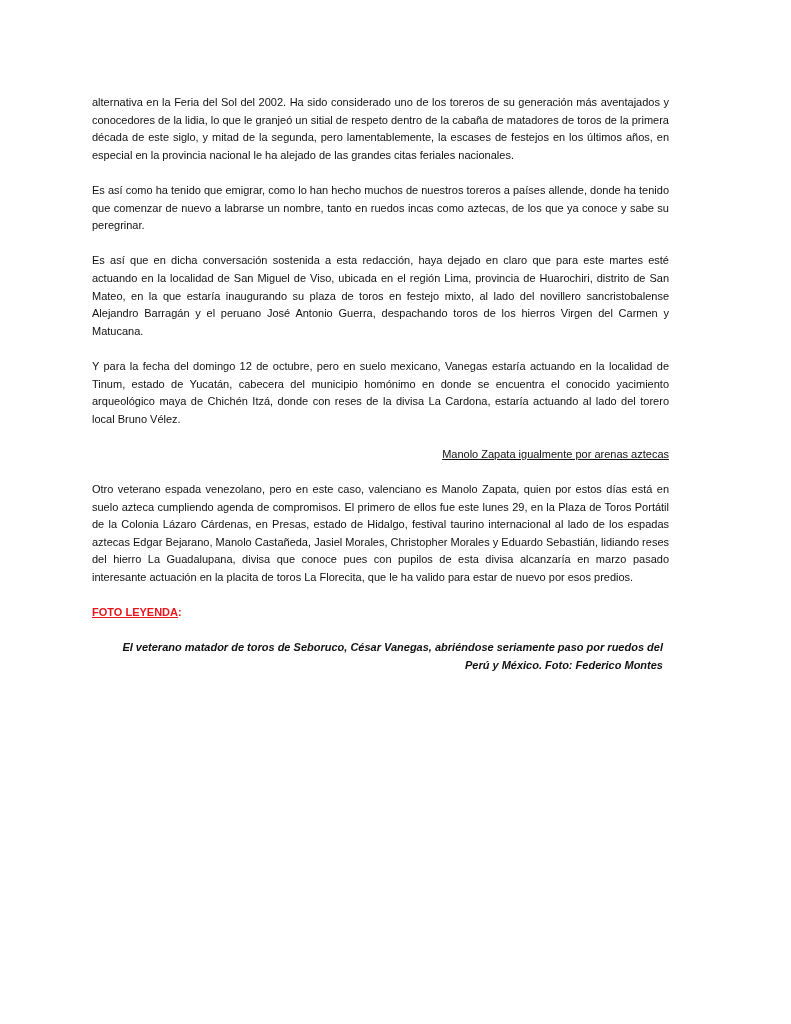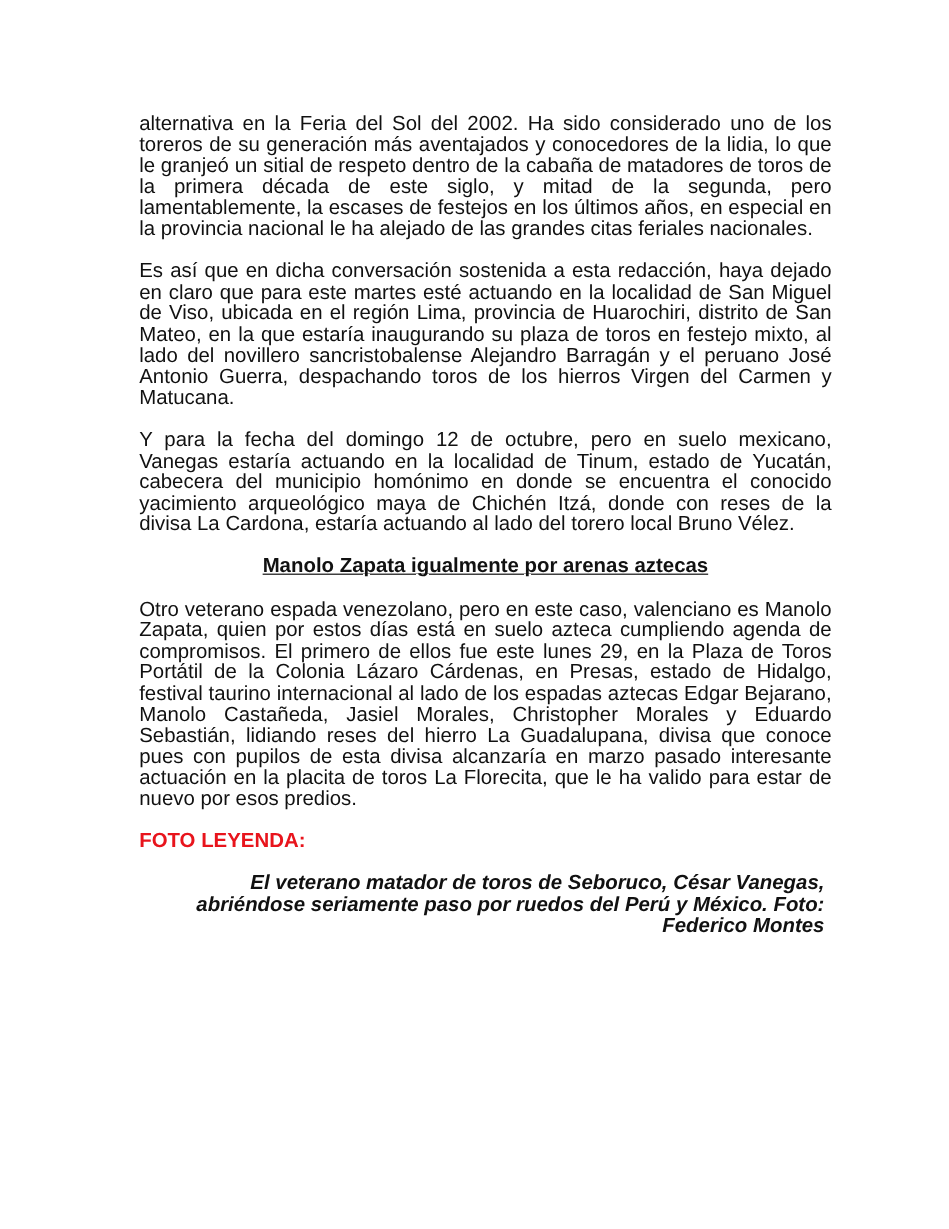--- a/index.html
+++ b/index.html
@@ -1,56 +1,57 @@
 <!DOCTYPE html>
 <html><head>
 <meta charset="utf-8">
 <style>
   html, body { margin: 0; padding: 0; background: #ffffff; }
   body { width: 791px; height: 1024px; position: relative; overflow: hidden; }
   .page {
     position: absolute;
-    left: 116px;
+    left: 92px;
     top: 94px;
     width: 577px;
     font-family: "Liberation Sans", sans-serif;
-    font-size: 17px;
+    font-size: 11px;
     line-height: 17.6px;
     color: #111111;
   }
   .para {
     margin: 0 0 17.6px 0;
     text-align: justify;
     text-align-last: left;
   }
   .subhead {
     margin: 0 0 17.6px 0;
-    text-align: center;
-    font-weight: bold;
+    text-align: right;
+    font-weight: normal;
     text-decoration: underline;
   }
   .caption-label {
     margin: 0 0 17.6px 0;
     font-weight: bold;
     color: #e8141c;
   }
-  .caption-label .lbl { }
+  .caption-label .lbl { text-decoration: underline; }
   .caption {
     margin: 0;
     text-align: right;
     font-weight: bold;
     font-style: italic;
     padding: 0 6px;
   }
 </style>
 </head>
 <body>
 
 <div class="page">
   <p class="para">alternativa en la Feria del Sol del 2002. Ha sido considerado uno de los toreros de su generación más aventajados y conocedores de la lidia, lo que le granjeó un sitial de respeto dentro de la cabaña de matadores de toros de la primera década de este siglo, y mitad de la segunda, pero lamentablemente, la escases de festejos en los últimos años, en especial en la provincia nacional le ha alejado de las grandes citas feriales nacionales.</p>
+  <p class="para">Es así como ha tenido que emigrar, como lo han hecho muchos de nuestros toreros a países allende, donde ha tenido que comenzar de nuevo a labrarse un nombre, tanto en ruedos incas como aztecas, de los que ya conoce y sabe su peregrinar.</p>
   <p class="para">Es así que en dicha conversación sostenida a esta redacción, haya dejado en claro que para este martes esté actuando en la localidad de San Miguel de Viso, ubicada en el región Lima, provincia de Huarochiri, distrito de San Mateo, en la que estaría inaugurando su plaza de toros en festejo mixto, al lado del novillero sancristobalense Alejandro Barragán y el peruano José Antonio Guerra, despachando toros de los hierros Virgen del Carmen y Matucana.</p>
   <p class="para">Y para la fecha del domingo 12 de octubre, pero en suelo mexicano, Vanegas estaría actuando en la localidad de Tinum, estado de Yucatán, cabecera del municipio homónimo en donde se encuentra el conocido yacimiento arqueológico maya de Chichén Itzá, donde con reses de la divisa La Cardona, estaría actuando al lado del torero local Bruno Vélez.</p>
 
   <p class="subhead">Manolo Zapata igualmente por arenas aztecas</p>
 
   <p class="para">Otro veterano espada venezolano, pero en este caso, valenciano es Manolo Zapata, quien por estos días está en suelo azteca cumpliendo agenda de compromisos. El primero de ellos fue este lunes 29, en la Plaza de Toros Portátil de la Colonia Lázaro Cárdenas, en Presas, estado de Hidalgo, festival taurino internacional al lado de los espadas aztecas Edgar Bejarano, Manolo Castañeda, Jasiel Morales, Christopher Morales y Eduardo Sebastián, lidiando reses del hierro La Guadalupana, divisa que conoce pues con pupilos de esta divisa alcanzaría en marzo pasado interesante actuación en la placita de toros La Florecita, que le ha valido para estar de nuevo por esos predios.</p>
 
   <p class="caption-label"><span class="lbl">FOTO LEYENDA</span><span>:</span></p>
 
   <p class="caption">El veterano matador de toros de Seboruco, César Vanegas, abriéndose seriamente paso por ruedos del Perú y México. Foto: Federico Montes</p>

